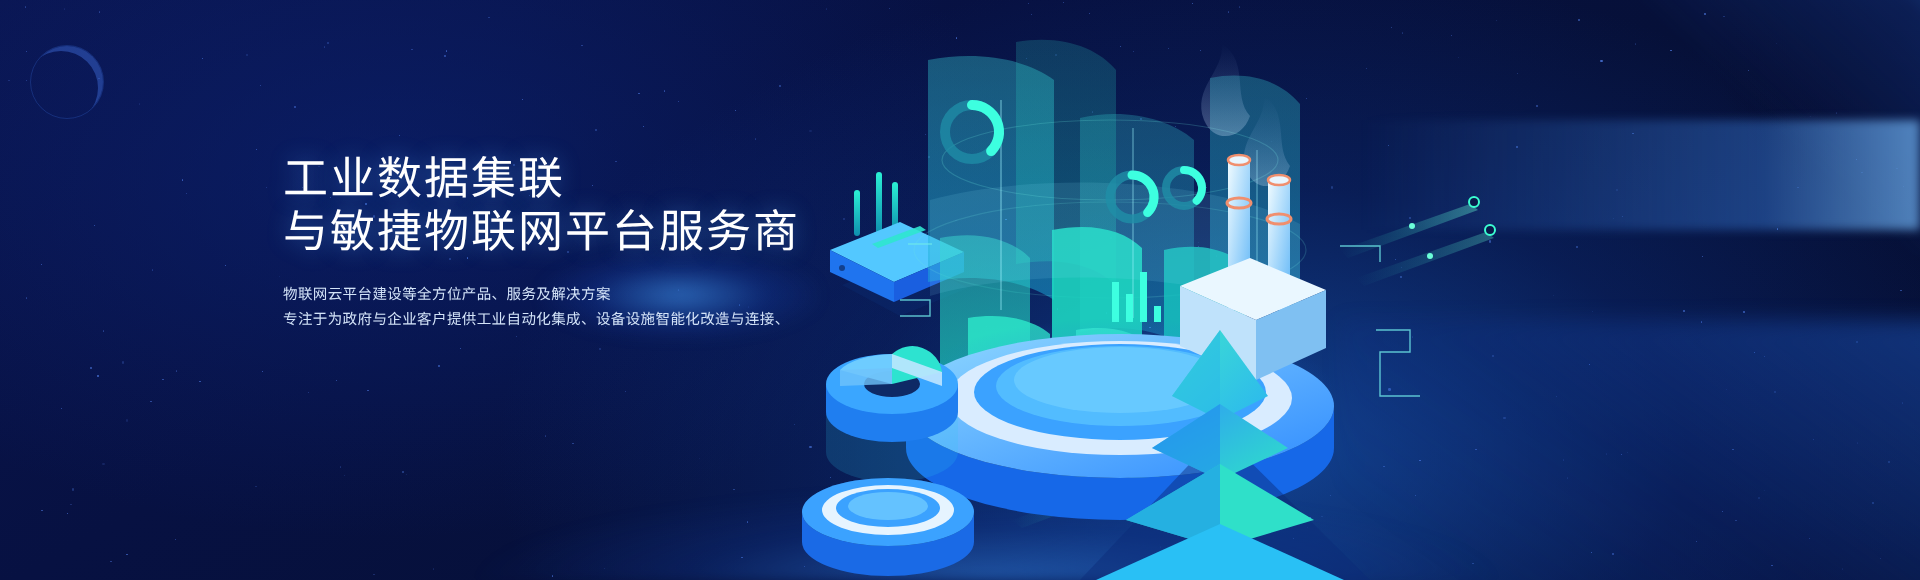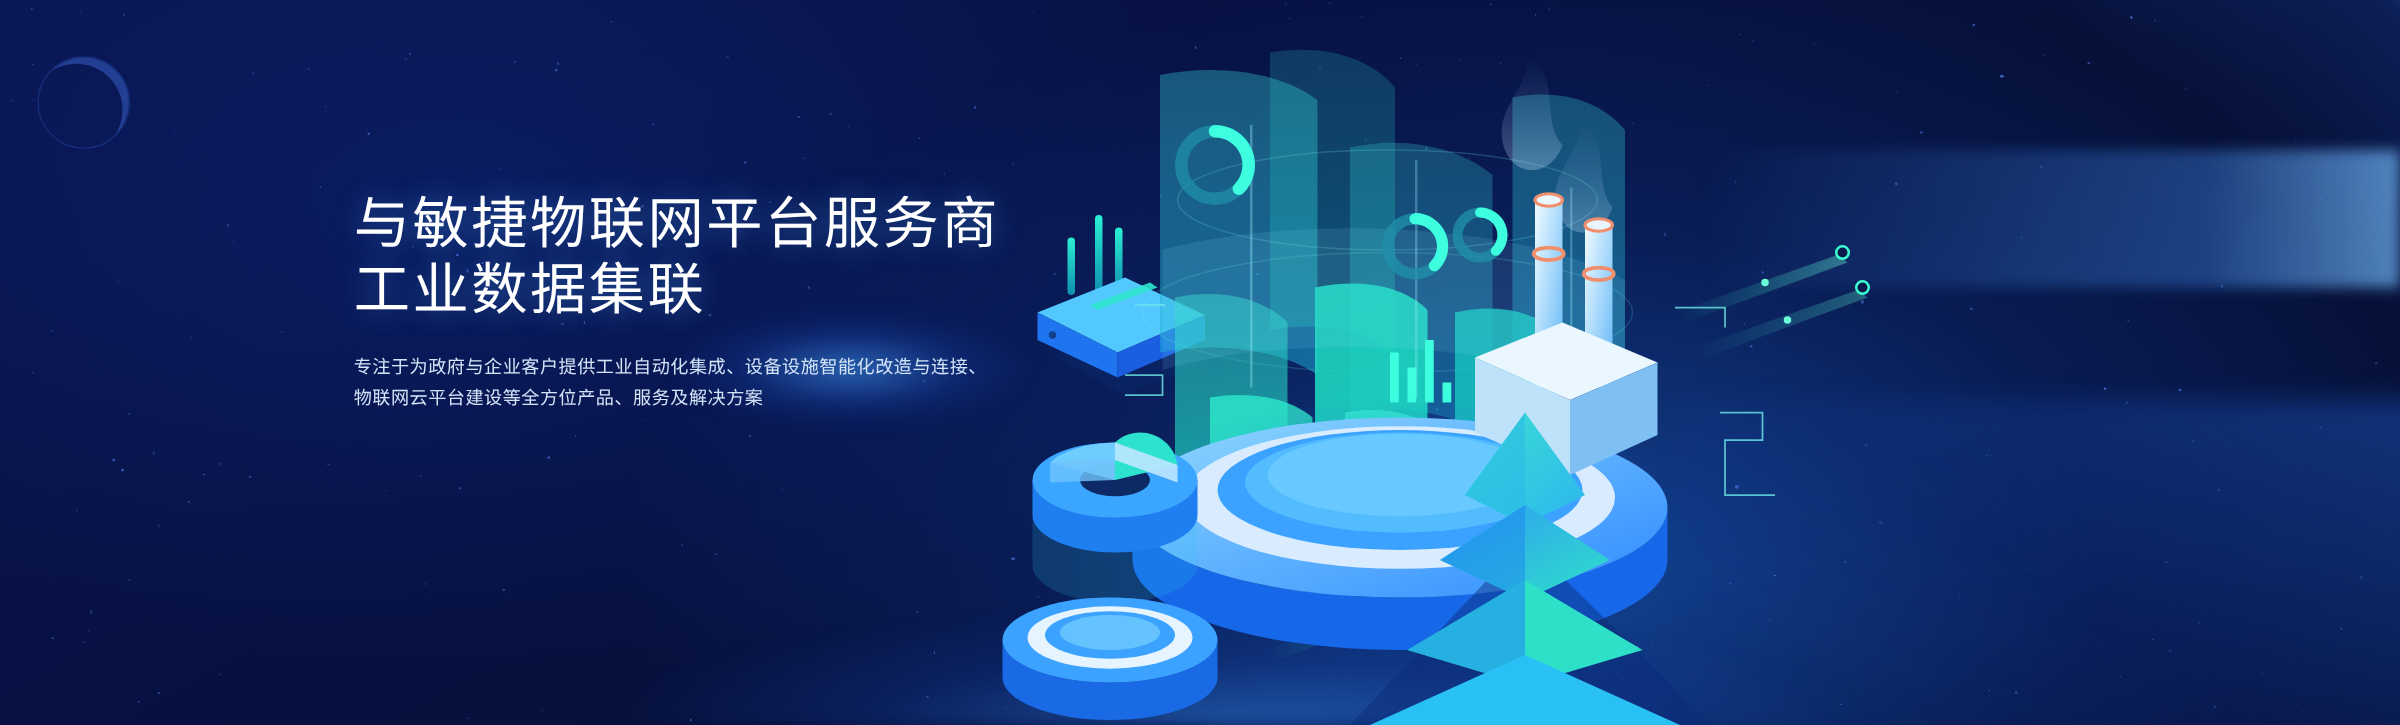--- a/index.html
+++ b/index.html
@@ -538,21 +538,21 @@
         <polygon points="440,464 346,520 440,548 534,520" fill="#2fe0c9"></polygon>
         <polygon points="346,520 440,548 440,464" fill="#2096ee" opacity="0.65"></polygon>
         <polygon points="440,524 316,580 564,580" fill="#29c0f5"></polygon>
       </g>
     </svg>
   </div>
 
   <div class="text-glow"></div>
 
   <div class="copy">
+    <div class="headline">工业数据集联</div>
     <div class="headline">与敏捷物联网平台服务商</div>
-    <div class="headline">工业数据集联</div>
     <div class="subcopy">
+      <div>物联网云平台建设等全方位产品、服务及解决方案</div>
       <div>专注于为政府与企业客户提供工业自动化集成、设备设施智能化改造与连接、</div>
-      <div>物联网云平台建设等全方位产品、服务及解决方案</div>
     </div>
   </div>
 
 </div>
 
 </body></html>

